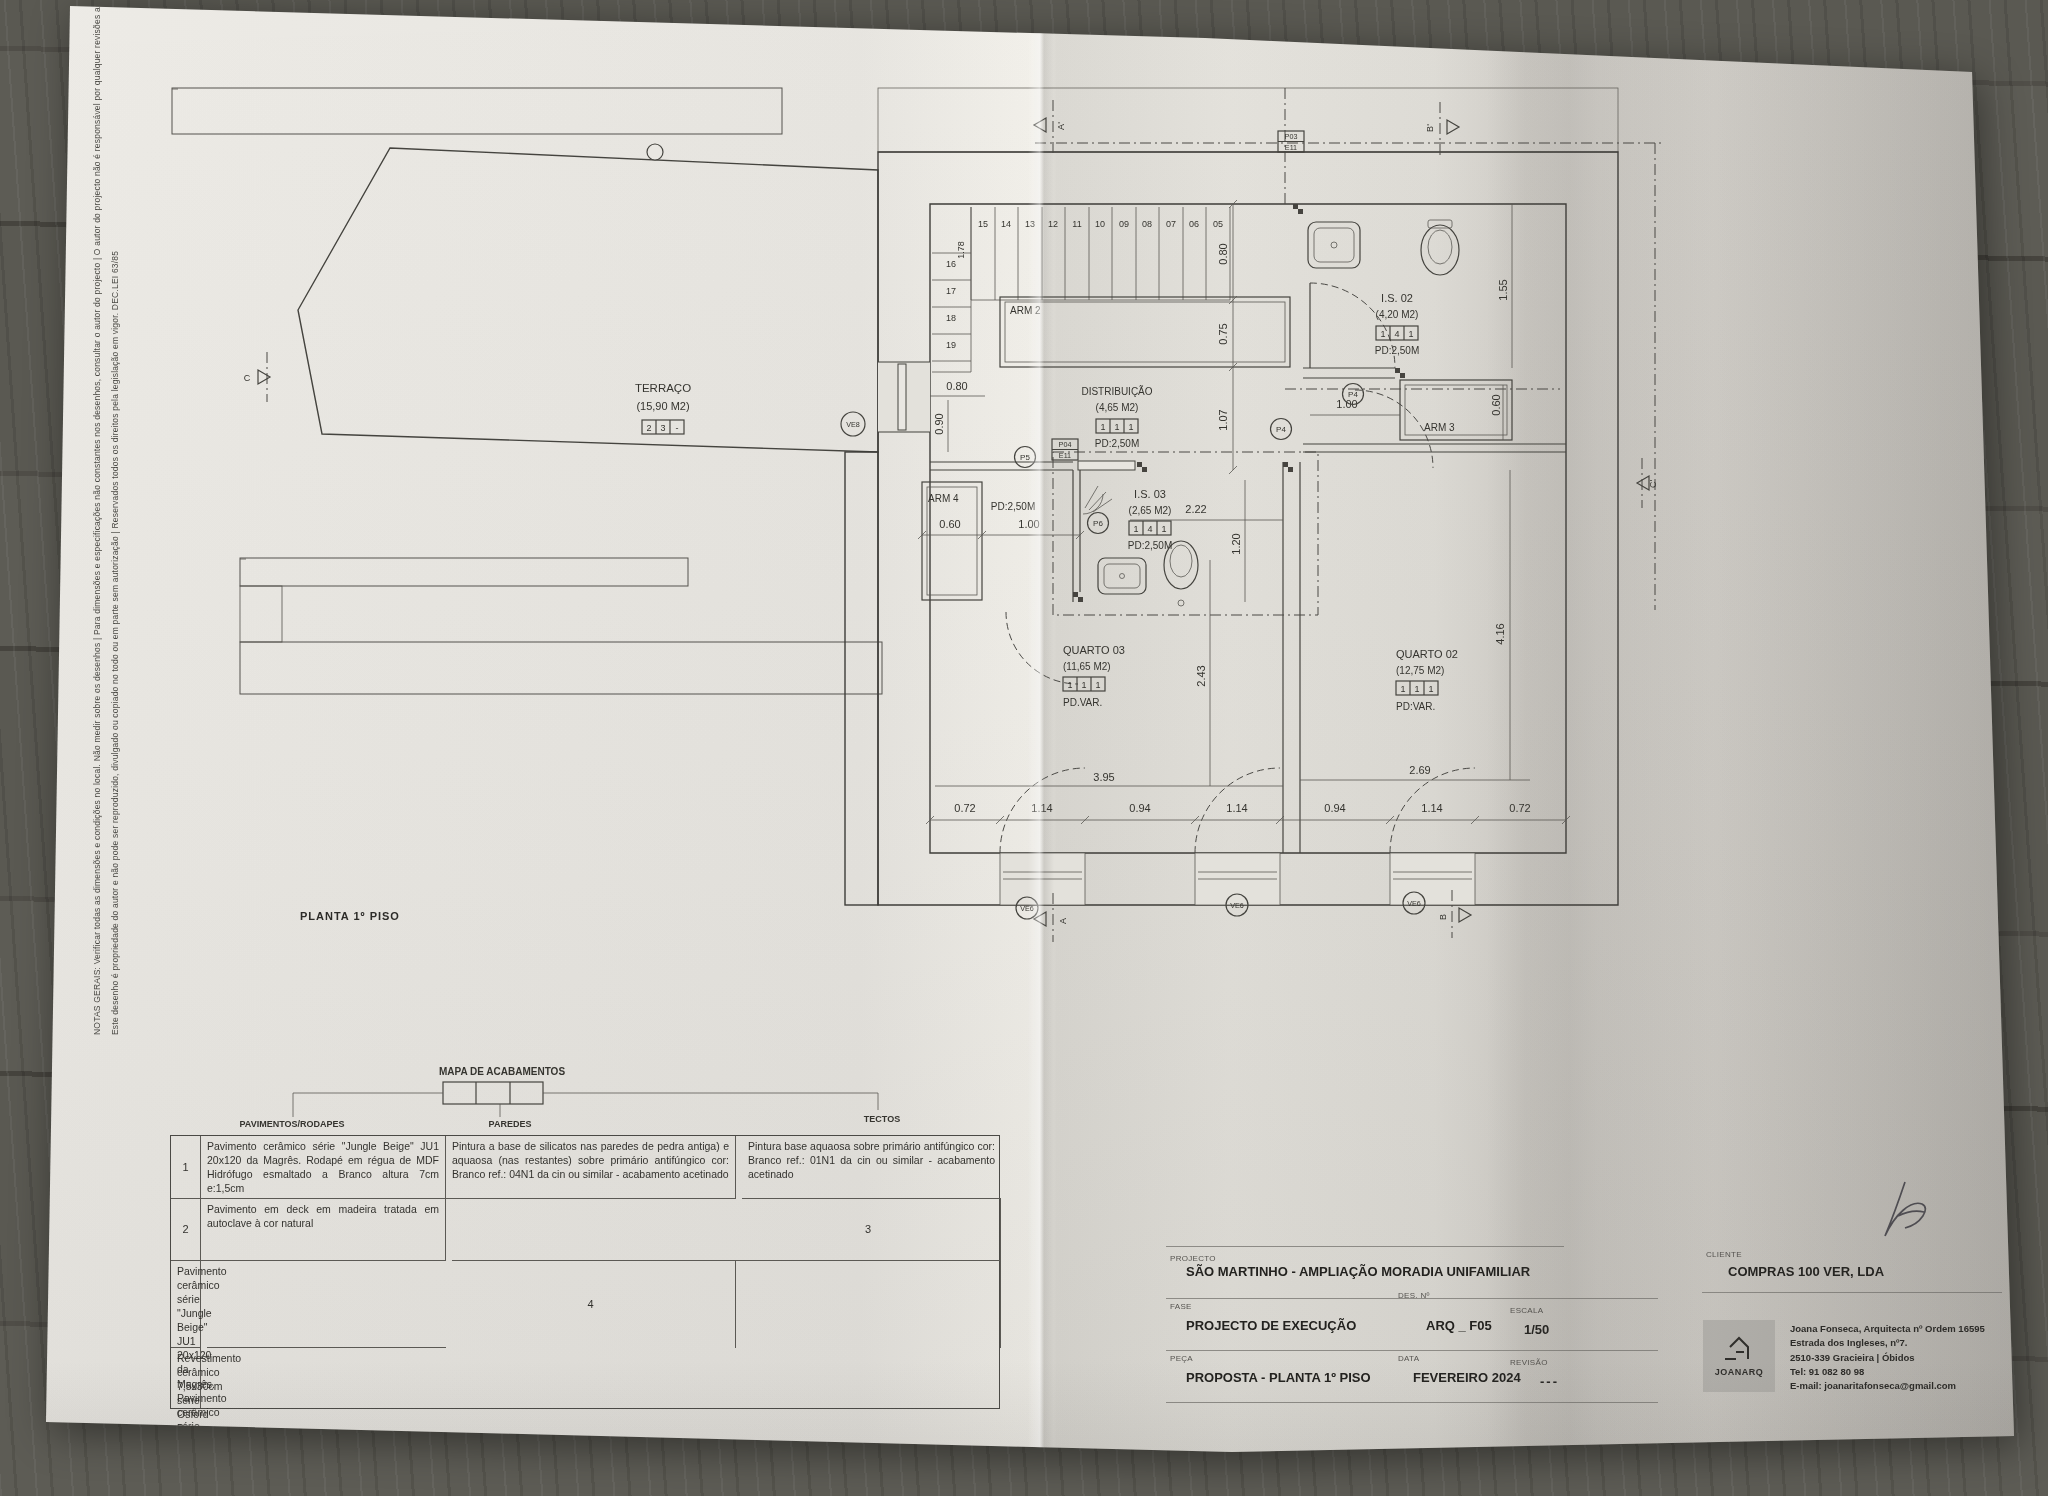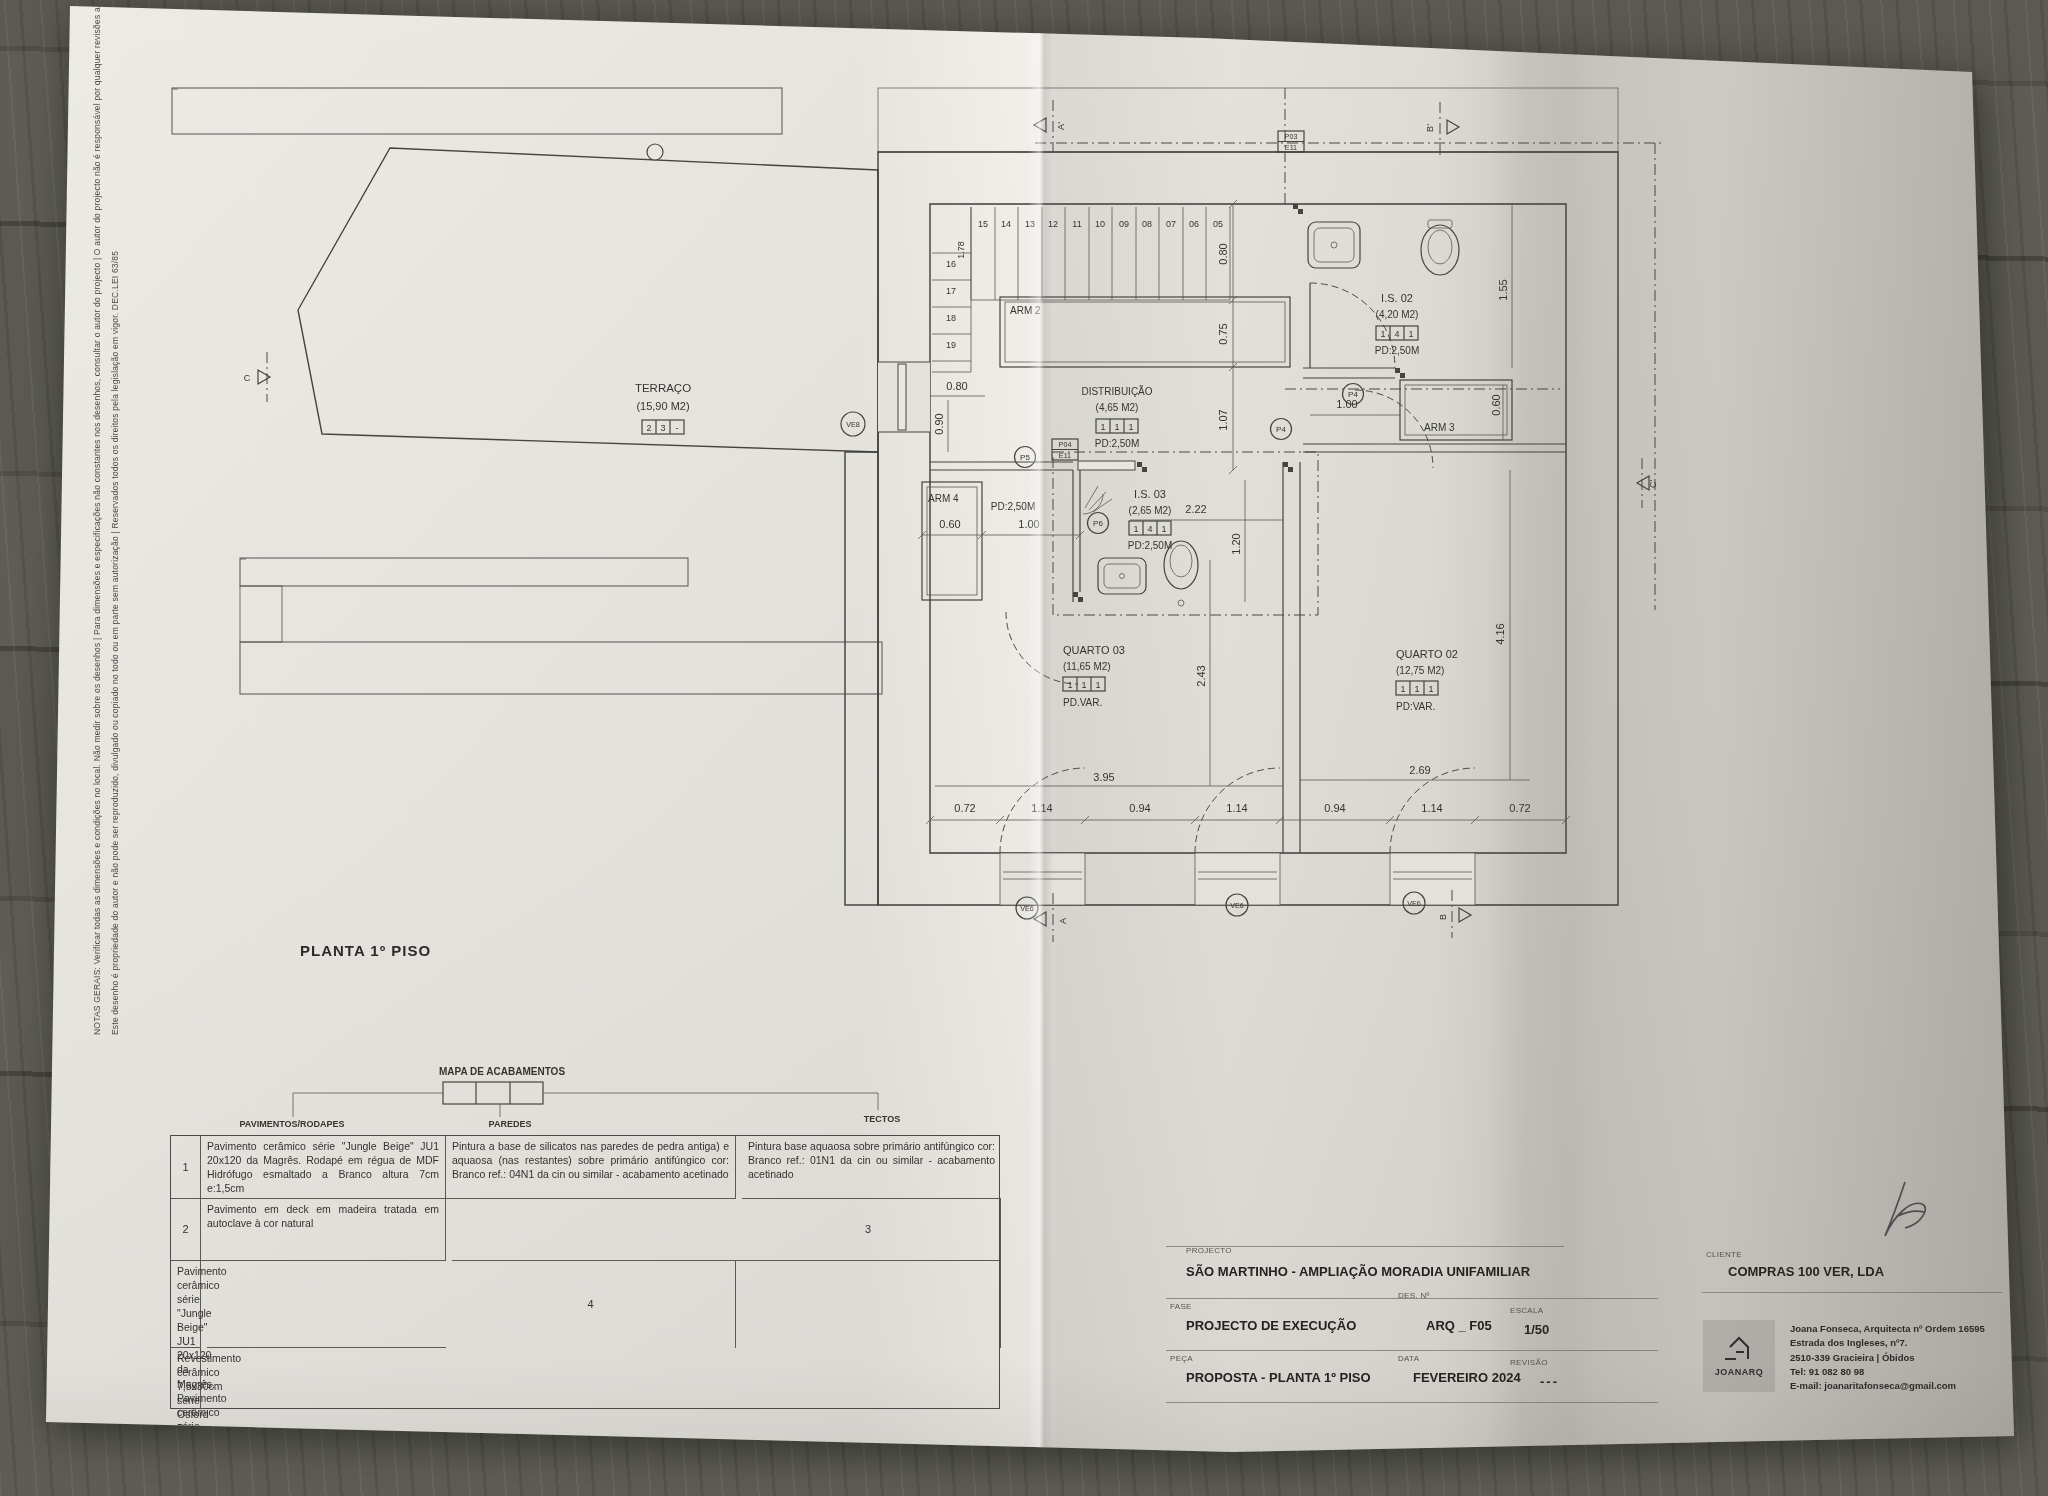--- a/index.html
+++ b/index.html
@@ -37,22 +37,22 @@
   .t12{font-size:11.5px;} .t11{font-size:11px;} .t10{font-size:10px;}
   .t9{font-size:9px;} .t8{font-size:8px;} .t7{font-size:7.2px;}
   .mid{text-anchor:middle;}
   .bold{font-weight:bold;}
 
   
   .vtext{position:absolute;transform:rotate(-90deg);transform-origin:0 0;
     width:860px;font-size:8.5px;color:#4a4944;letter-spacing:0.2px;white-space:nowrap;}
 
   
-  #plan-title{position:absolute;left:300px;top:910px;font-size:15px;font-weight:bold;
-    letter-spacing:1px;color:#2c2b28;margin-top:32px;}
+  #plan-title{position:absolute;left:300px;top:910px;font-size:11px;font-weight:bold;
+    letter-spacing:1px;color:#2c2b28;}
 
   
   #ftable{position:absolute;left:170px;top:1135px;width:830px;display:grid;
     grid-template-columns:30px 245px 290px 265px;grid-template-rows:63px 62px 87px 60px;
     border:1.4px solid #4a4945;box-sizing:border-box;}
   #ftable .cell{border-right:1px solid #5b5954;border-bottom:1px solid #5b5954;
     font-size:10.5px;line-height:1.34;padding:3px 6px;color:#33322e;box-sizing:border-box;
     text-align:justify;}
   #ftable .num{display:flex;align-items:center;justify-content:center;font-size:11px;text-align:center;padding:0;}
   #ftable .c4{border-right:none;margin-left:6px;}
@@ -421,21 +421,21 @@
       <div class="cell r4">Revestimento cerâmico 7,5x30cm série Osford Branco da Revigrês (padrão ver Mapa de I.S.), restante pintura a base de silicatos sobre primário antifúngico cor: Branco ref.: 02N1da cin ou similar</div>
       <div class="cell c4 r4"></div>
     </div>
 
     <div id="tblock">
       <div class="hline" style="left:8px;top:6px;width:398px;"></div>
       <div class="hline" style="left:8px;top:58px;width:492px;"></div>
       <div class="hline" style="left:8px;top:110px;width:492px;"></div>
       <div class="hline" style="left:8px;top:162px;width:492px;"></div>
 
-      <div class="lbl" style="left:12px;top:6px;margin-left:16px;">PROJECTO</div>
+      <div class="lbl" style="left:12px;top:14px;">PROJECTO</div>
       <div class="val" style="left:28px;top:24px;">SÃO MARTINHO - AMPLIAÇÃO MORADIA UNIFAMILIAR</div>
 
       <div class="lbl" style="left:12px;top:62px;">FASE</div>
       <div class="val" style="left:28px;top:78px;">PROJECTO DE EXECUÇÃO</div>
       <div class="lbl" style="left:240px;top:51px;">DES. Nº</div>
       <div class="val" style="left:268px;top:78px;">ARQ _ F05</div>
       <div class="lbl" style="left:352px;top:66px;">ESCALA</div>
       <div class="val" style="left:366px;top:82px;">1/50</div>
 
       <div class="lbl" style="left:12px;top:114px;">PEÇA</div>

